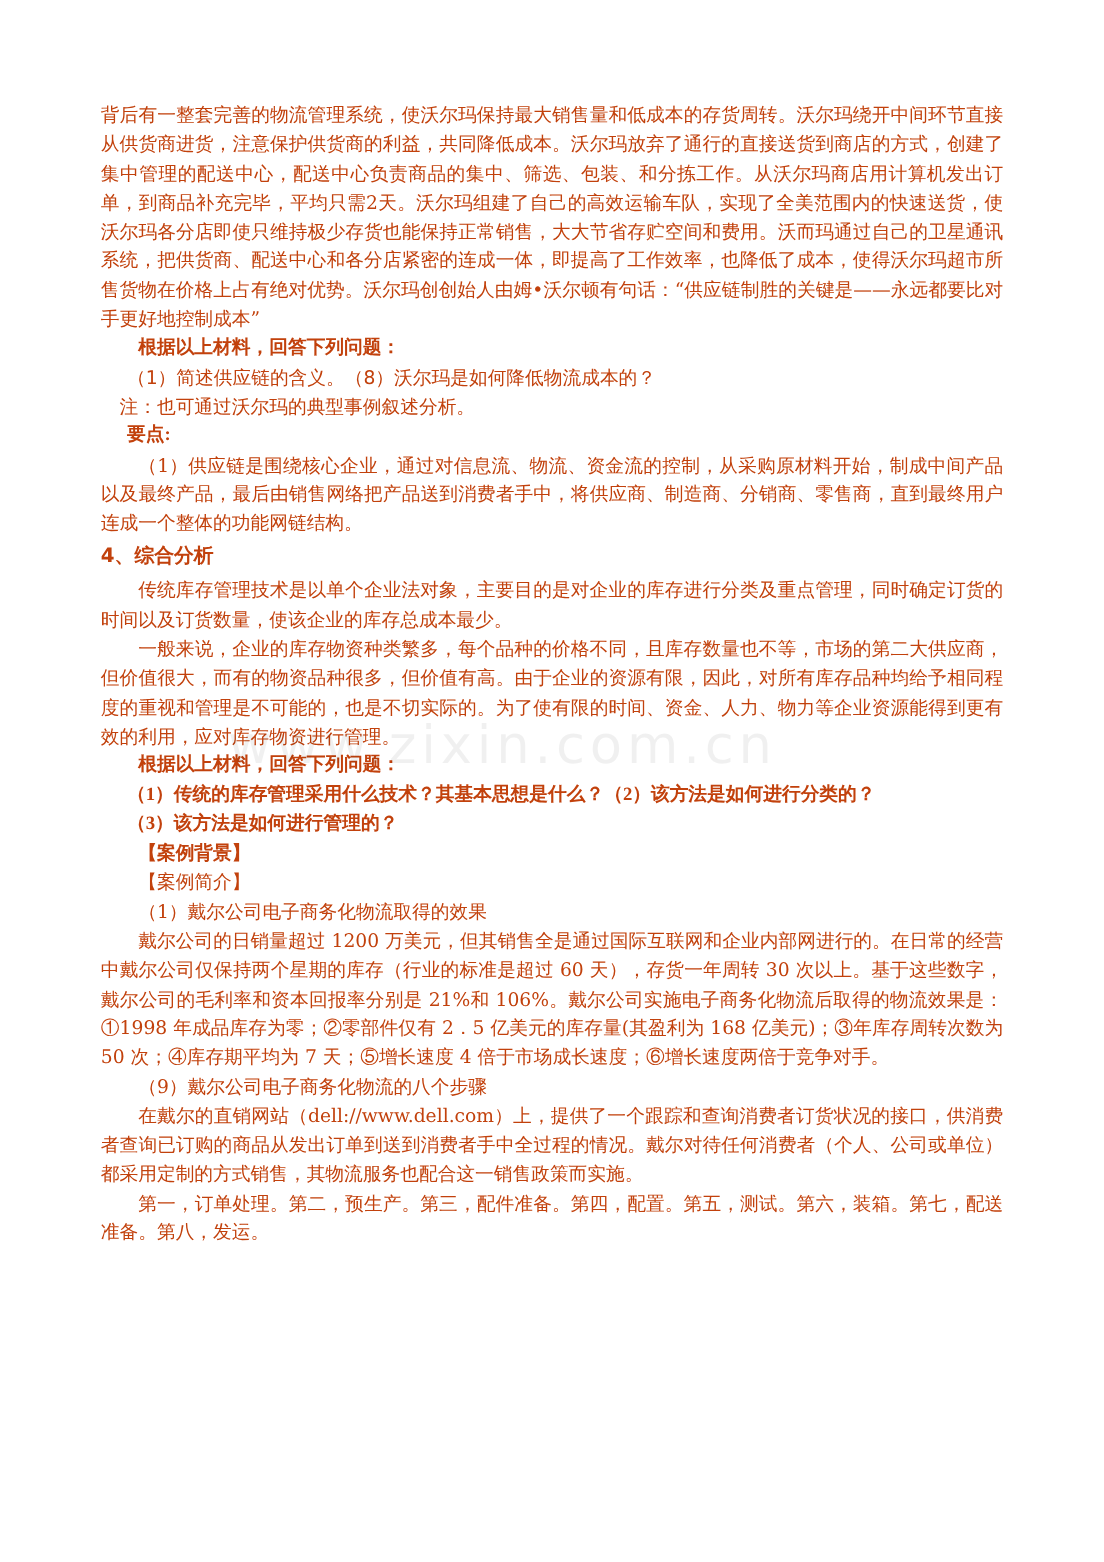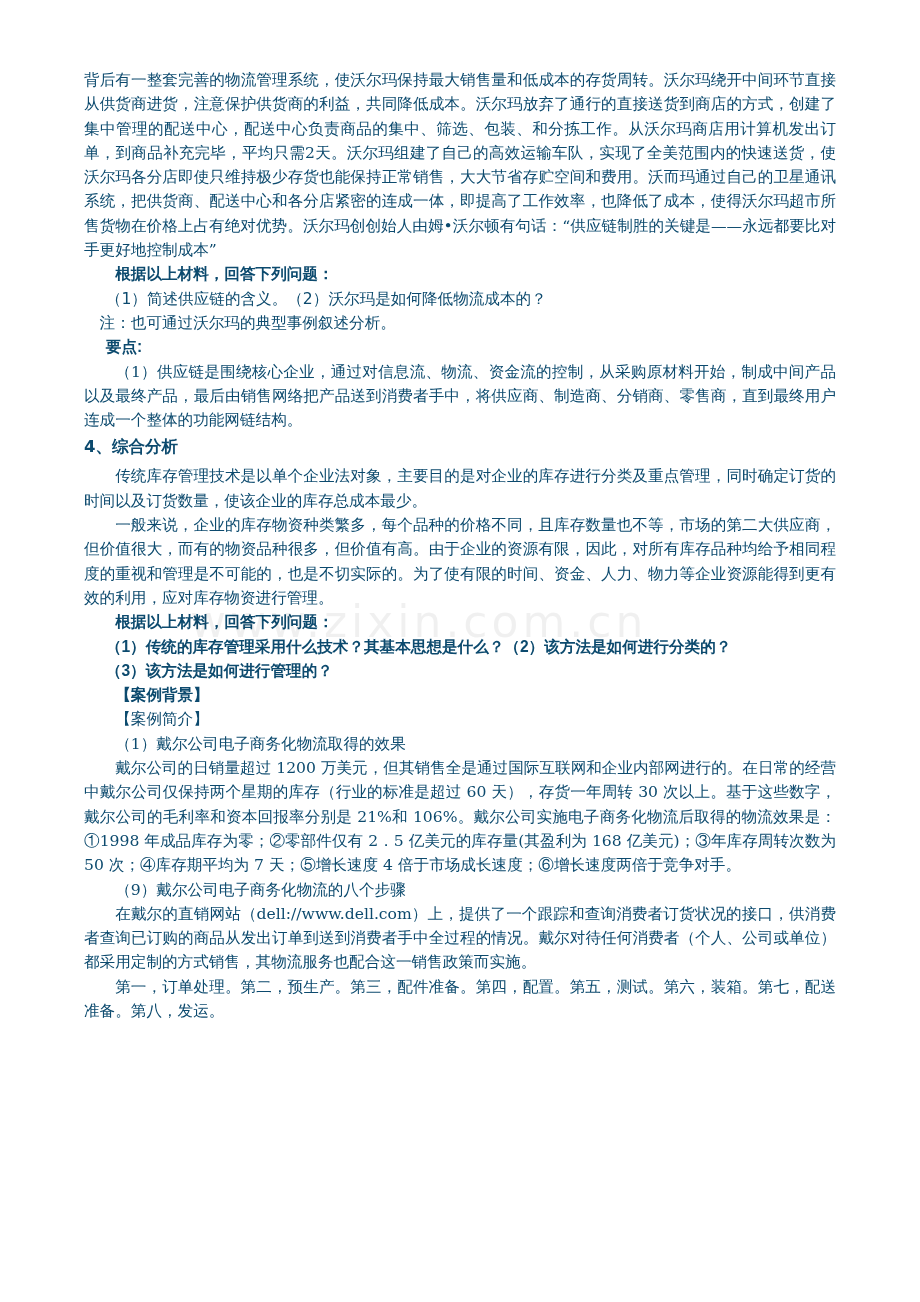--- a/index.html
+++ b/index.html
@@ -1,27 +1,27 @@
 <!DOCTYPE html>
 <html><head>
   <meta charset="utf-8">
   <style>
     html, body { margin: 0; padding: 0; background: #ffffff; }
     body { width: 920px; height: 1302px; position: relative; overflow: hidden; }
     .page {
-      position: absolute; left: 84px; top: 68px; width: 752px;
+      position: absolute; left: 84px; top: 84px; width: 752px;
       font-family: "DejaVu Serif", "Liberation Serif", serif;
-      font-size: 15.6px; line-height: 24.3px; color: #0c4a6e;
+      font-size: 15.6px; line-height: 24.3px; color: #c2410c;
       text-align: justify;
     }
     .p { margin: 0; }
     .indent { text-indent: 2em; }
     .indent1 { text-indent: 1em; }
     .bold-sans {
-      font-family: Liberation Sans, sans-serif;
+      font-family: Liberation Serif, serif;
       font-weight: bold;
     }
     .sans { font-family: "DejaVu Sans", "Liberation Sans", sans-serif; }
     .heading {
       font-family: "DejaVu Sans", "Liberation Sans", sans-serif;
       font-weight: bold; font-size: 16.5px; text-align: left;
       margin: 2px 0 4px 0; line-height: 26px;
     }
     .q { padding-left: 1.4em; }
     .bracket-head { font-weight: bold; }
@@ -31,21 +31,21 @@
       font-size: 44px; letter-spacing: 4px; color: rgba(0,0,0,0.06);
       pointer-events: none; white-space: nowrap;
     }
   </style>
 </head>
 <body>
 
 <div class="page">
   <p class="p">背后有一整套完善的物流管理系统，使沃尔玛保持最大销售量和低成本的存货周转。沃尔玛绕开中间环节直接从供货商进货，注意保护供货商的利益，共同降低成本。沃尔玛放弃了通行的直接送货到商店的方式，创建了集中管理的配送中心，配送中心负责商品的集中、筛选、包装、和分拣工作。从沃尔玛商店用计算机发出订单，到商品补充完毕，平均只需2天。沃尔玛组建了自己的高效运输车队，实现了全美范围内的快速送货，使沃尔玛各分店即使只维持极少存货也能保持正常销售，大大节省存贮空间和费用。沃而玛通过自己的卫星通讯系统，把供货商、配送中心和各分店紧密的连成一体，即提高了工作效率，也降低了成本，使得沃尔玛超市所售货物在价格上占有绝对优势。沃尔玛创创始人由姆•沃尔顿有句话：“供应链制胜的关键是——永远都要比对手更好地控制成本”</p>
   <p class="p indent bold-sans">根据以上材料，回答下列问题：</p>
-  <p class="p q sans">（1）简述供应链的含义。（2）沃尔玛是如何降低物流成本的？</p>
+  <p class="p q sans">（1）简述供应链的含义。（8）沃尔玛是如何降低物流成本的？</p>
   <p class="p indent1 sans">注：也可通过沃尔玛的典型事例叙述分析。</p>
   <p class="p q bold-sans">要点:</p>
   <p class="p indent">（1）供应链是围绕核心企业，通过对信息流、物流、资金流的控制，从采购原材料开始，制成中间产品以及最终产品，最后由销售网络把产品送到消费者手中，将供应商、制造商、分销商、零售商，直到最终用户连成一个整体的功能网链结构。</p>
 
   <div class="heading">4、综合分析</div>
   <p class="p indent">传统库存管理技术是以单个企业法对象，主要目的是对企业的库存进行分类及重点管理，同时确定订货的时间以及订货数量，使该企业的库存总成本最少。</p>
   <p class="p indent">一般来说，企业的库存物资种类繁多，每个品种的价格不同，且库存数量也不等，市场的第二大供应商，但价值很大，而有的物资品种很多，但价值有高。由于企业的资源有限，因此，对所有库存品种均给予相同程度的重视和管理是不可能的，也是不切实际的。为了使有限的时间、资金、人力、物力等企业资源能得到更有效的利用，应对库存物资进行管理。</p>
   <p class="p indent bold-sans">根据以上材料，回答下列问题：</p>
   <p class="p q bold-sans">（1）传统的库存管理采用什么技术？其基本思想是什么？（2）该方法是如何进行分类的？</p>
   <p class="p q bold-sans">（3）该方法是如何进行管理的？</p>

